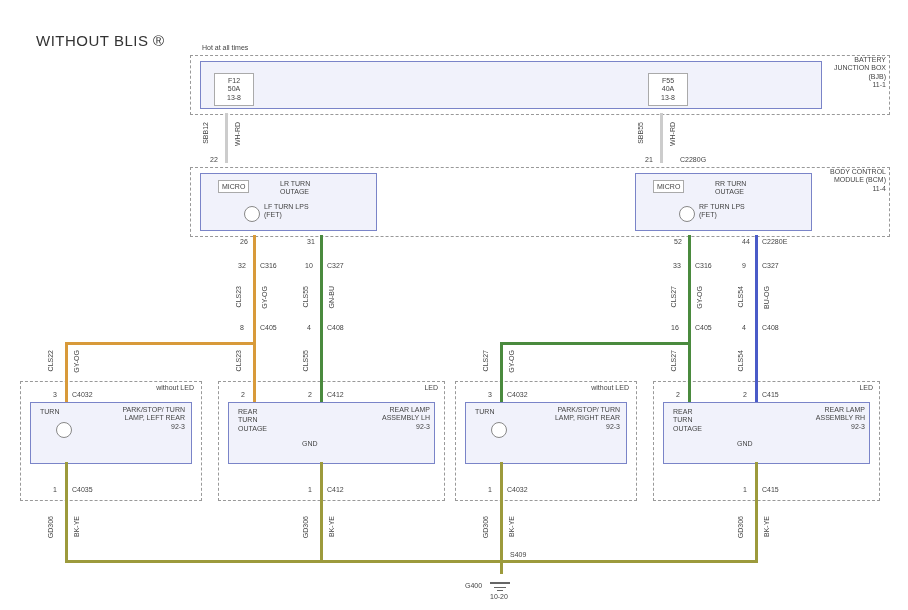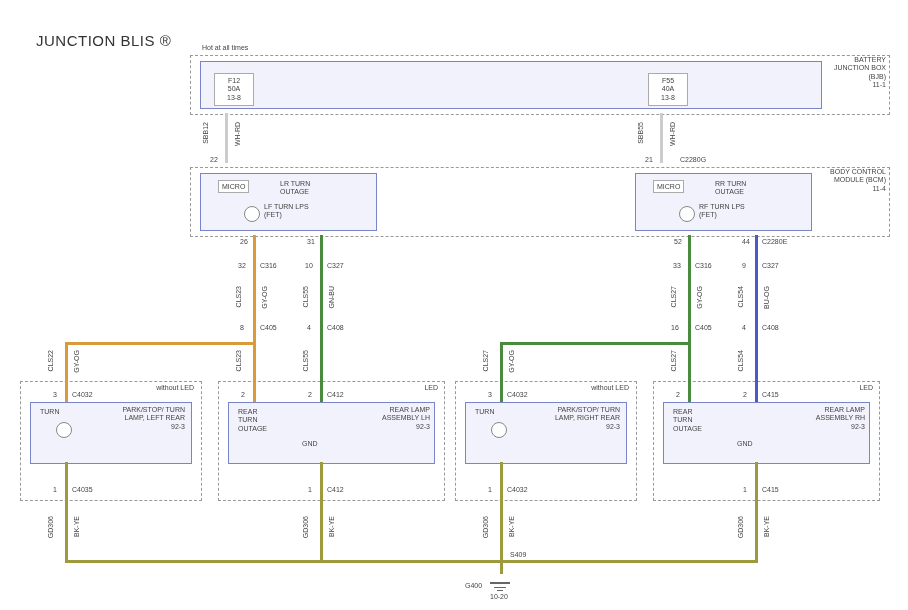--- a/index.html
+++ b/index.html
@@ -81,21 +81,21 @@
     content: "";
     position: absolute;
     border-top: 1px solid #666;
     left: 4px; width: 12px; top: 3px;
   }
   .gnd::after { left: 7px; width: 6px; top: 6px; }
 </style>
 </head>
 <body>
 
-<div class="title">JUNCTION BLIS ®</div>
+<div class="title">WITHOUT BLIS ®</div>
 <div class="hot txt">Hot at all times</div>
 
 <div class="outer-box" style="left:190px;top:55px;width:698px;height:58px;"></div>
 <div class="inner-box" style="left:200px;top:61px;width:620px;height:46px;"></div>
 <div class="fuse-box" style="left:214px;top:73px;width:30px;">
   <span>F12</span><br><span>50A</span><br><span>13-8</span>
 </div>
 <div class="fuse-box" style="left:648px;top:73px;width:30px;">
   <span>F55</span><br><span>40A</span><br><span>13-8</span>
 </div>

